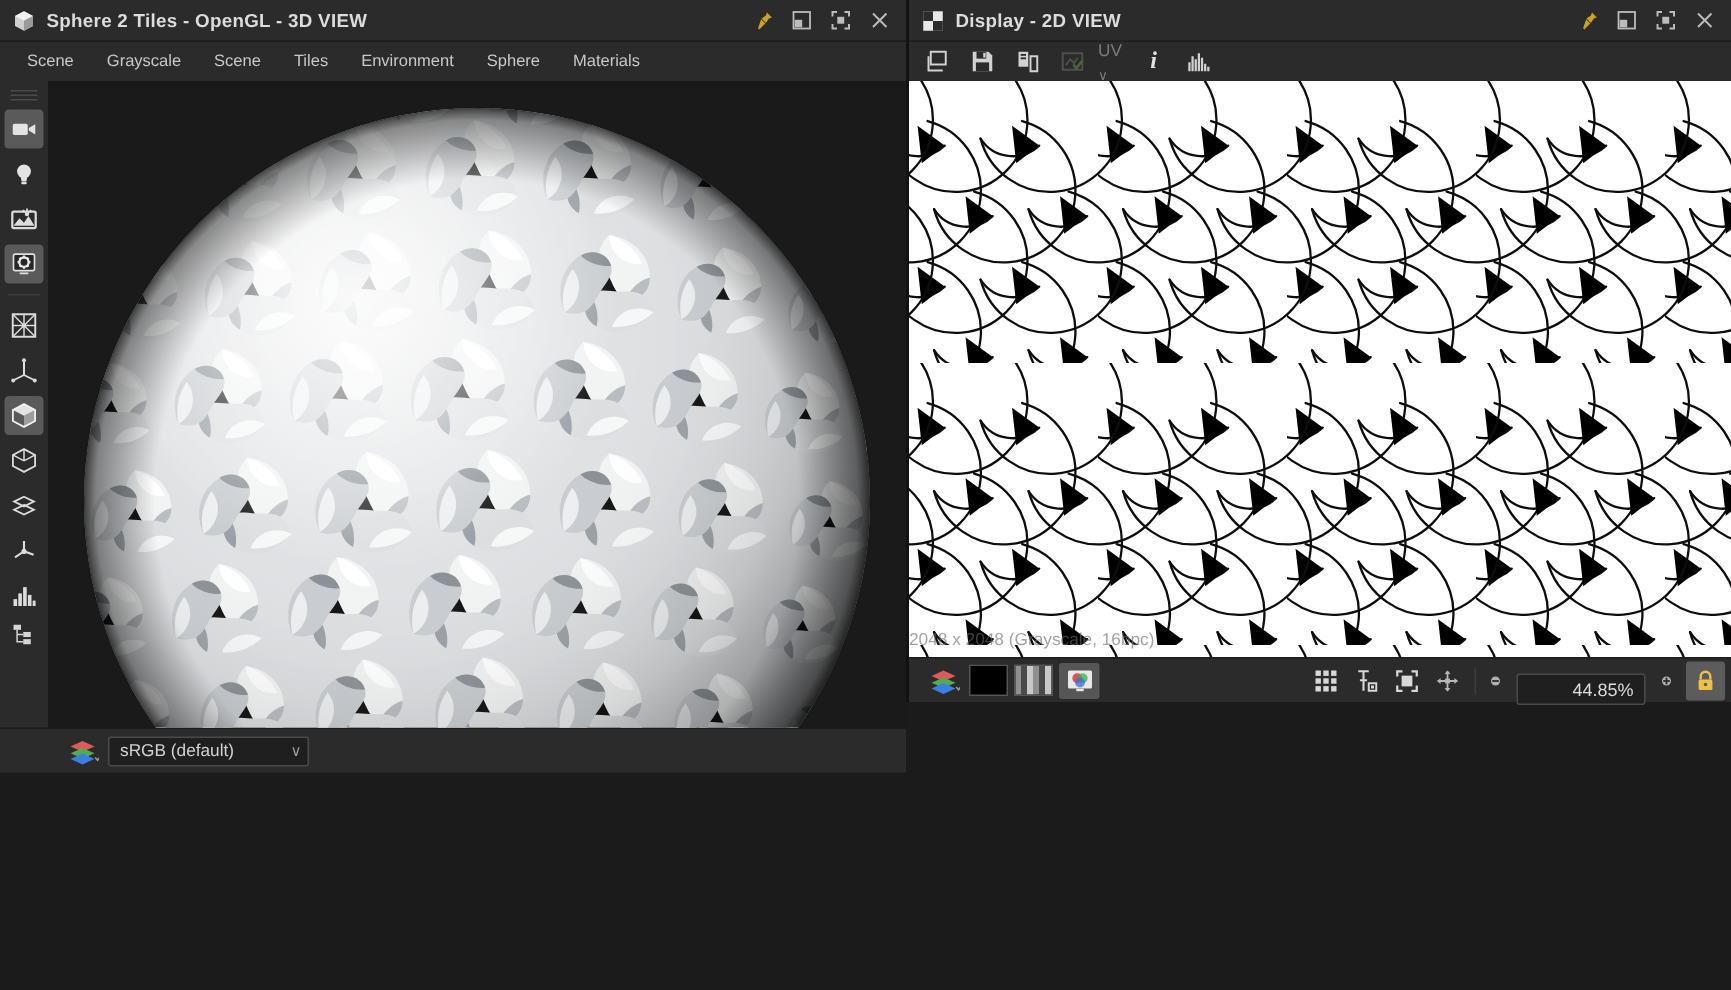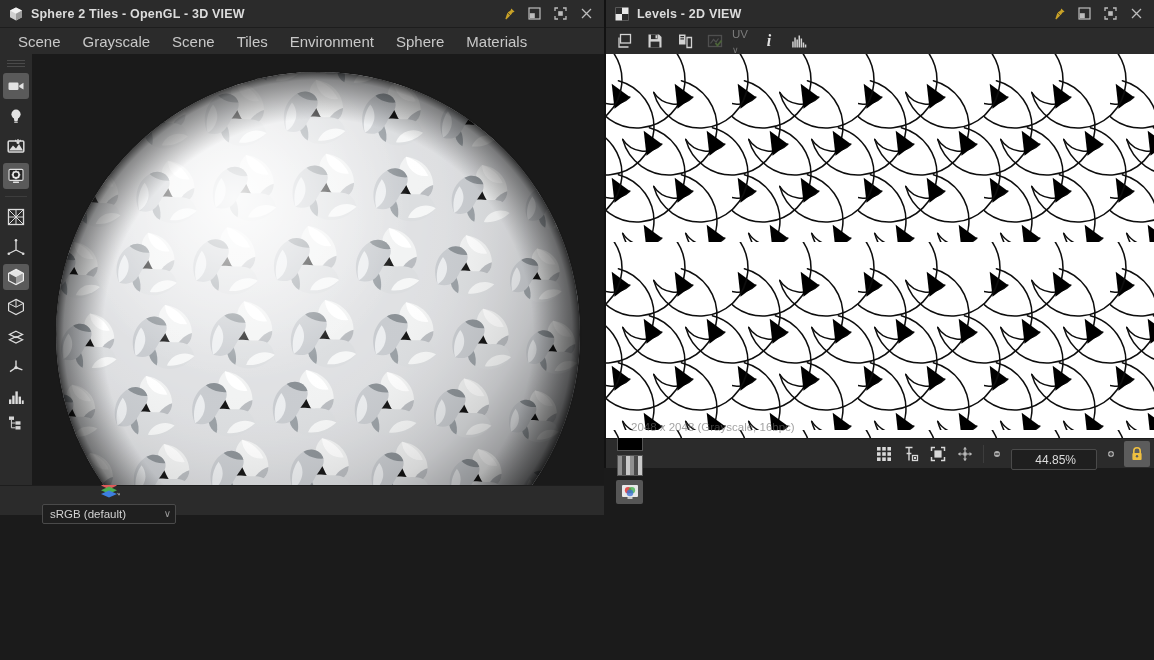--- a/index.html
+++ b/index.html
@@ -29,21 +29,21 @@
   }
   .title-spacer { flex: 1 1 auto; }
   .win-btns { display: flex; align-items: center; gap: 11px; padding-right: 4px; }
   .win-btn { width: 15px; height: 15px; display: flex; align-items: center; justify-content: center; cursor: default; }
 
   .menubar {
     height: 26px; background: #2b2b2b; display: flex; align-items: center;
     padding-left: 8px; flex: 0 0 26px; gap: 2px;
   }
   .menu-item {
-    color: #c8c8c8; font-size: 15px; padding: 4px 10px; white-space: nowrap;
+    color: #c8c8c8; font-size: 11px; padding: 4px 10px; white-space: nowrap;
   }
 
   .toolbar2d {
     height: 26px; background: #2b2b2b; display: flex; align-items: center;
     padding-left: 10px; flex: 0 0 26px; gap: 12px;
   }
   .tb-icon { width: 18px; height: 18px; display: flex; align-items: center; justify-content: center; }
   .tb-icon.disabled { opacity: .38; }
   .tb-uv { color: #7b7b7b; font-size: 11.5px; display: flex; align-items: flex-start; gap: 5px; margin-left: -4px; flex-direction: column; }
 
@@ -63,53 +63,53 @@
   .tool.active { background: #5a5a5a; }
   .tools-sep { width: 22px; height: 1px; background: #3d3d3d; margin: 5px 0; }
   .tools-spacer { flex: 1 1 auto; }
 
   .viewport3d { flex: 1 1 auto; position: relative; background: #1a1a1a; overflow: hidden; }
   .sphere-wrap { position: absolute; left: 0; top: 0; width: 572px; height: 560px; }
 
   
   .body2d { flex: 1 1 auto; position: relative; background: #ffffff; overflow: hidden; }
   .img-info {
-    position: absolute; left: 25px; bottom: 5px; z-index: 5;
+    position: absolute; left: 0; bottom: 5px; z-index: 5;
     color: rgba(105,105,105,.62); font-size: 11.5px; white-space: nowrap;
     pointer-events: none;
     margin-top: 12px;
   }
 
   
   .statusbar {
     height: 30px; background: #2b2b2b; display: flex; align-items: center;
     flex: 0 0 30px; border-top: 1px solid #1d1d1d; padding: 0 4px;
   }
-  .sb-left { display: flex; align-items: center; gap: 4px; padding-left: 6px; flex-direction: column; }
+  .sb-left { display: flex; align-items: center; gap: 4px; padding-left: 6px; }
   .layers-btn { display: flex; align-items: flex-end; gap: 1px; padding: 2px; }
   .combo {
     height: 20px; min-width: 134px; background: #1f1f1f; border: 1px solid #4a4a4a;
     border-radius: 2px; display: flex; align-items: center; justify-content: space-between;
     padding: 0 4px 0 7px; color: #d2d2d2; font-size: 11.5px;
   }
   .combo-caret { color: #9a9a9a; font-size: 10px; margin-left: 6px; }
 
   .swatch { width: 26px; height: 21px; border: 1px solid #555; }
   .swatch-black { background: #000; }
   .swatch-bars {
     background: repeating-linear-gradient(90deg,#8f8f8f 0 4px,#4a4a4a 4px 8px, #c9c9c9 8px 12px);
   }
   .sb-btn { width: 27px; height: 24px; border-radius: 2px; display: flex; align-items: center; justify-content: center; }
   .sb-btn.active { background: #565656; }
   .sb-spacer { flex: 1 1 auto; }
   .zoom-group { display: flex; align-items: center; gap: 6px; }
   .zoom-field {
     width: 86px; height: 21px; background: #1f1f1f; border: 1px solid #4a4a4a; border-radius: 2px;
     color: #dcdcdc; font-size: 12px; display: flex; align-items: center; justify-content: flex-end;
-    padding-right: 20px;
+    padding-right: 7px;
     margin-top: 12px;
   }
   .zoom-pm { width: 16px; height: 16px; display: flex; align-items: center; justify-content: center; }
   .lock-btn {
     width: 26px; height: 26px; background: #5c5c5c; border-radius: 2px;
     display: flex; align-items: center; justify-content: center; margin-left: 5px;
   }
   .sb-sep { width: 1px; height: 18px; background: #3d3d3d; margin: 0 5px; }
 
   .tree-tab {
@@ -510,21 +510,21 @@
   <div class="panel panel-2d">
 
     <div class="titlebar">
       <span class="title-icon">
         <svg width="16" height="16" viewBox="0 0 16 16">
           <rect x="1.5" y="1.5" width="13" height="13" fill="#e8e8e8"></rect>
           <rect x="1.5" y="1.5" width="6.5" height="6.5" fill="#2b2b2b"></rect>
           <rect x="8" y="8" width="6.5" height="6.5" fill="#2b2b2b"></rect>
         </svg>
       </span>
-      <span class="title-text">Levels - 2D VIEW</span>
+      <span class="title-text">Display - 2D VIEW</span>
       <span class="title-spacer"></span>
       <span class="win-btns">
         <span class="win-btn">
           <svg width="14" height="14" viewBox="0 0 14 14">
             <path d="M9.3 1.4 L12.6 4.7 L10.6 5.4 L8.6 8.3 L5.7 5.4 L8.6 3.4 Z" fill="#c9a227"></path>
             <path d="M5.4 5.8 L8.2 8.6 L4.2 12.6 L3.4 11.8 Z" fill="#c9a227"></path>
           </svg>
         </span>
         <span class="win-btn">
           <svg width="13" height="13" viewBox="0 0 13 13">

